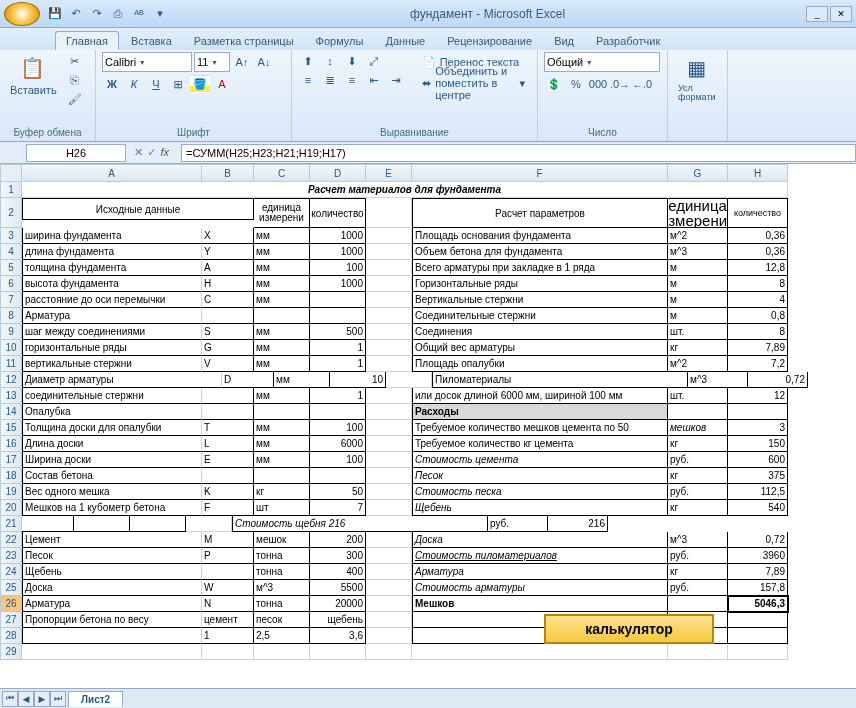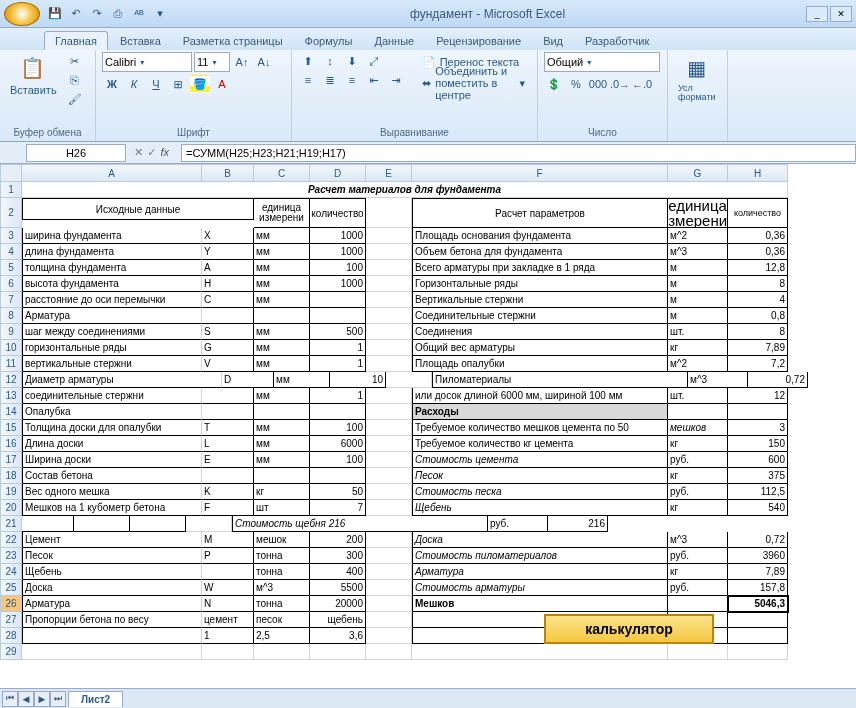--- a/index.html
+++ b/index.html
@@ -8,21 +8,21 @@
 .titlebar { height: 28px; background: linear-gradient(#d7e9fb,#bdd9f5); display: flex; align-items: center; padding: 0 4px; border-bottom: 1px solid #9ac; }
 .office-btn { width: 36px; height: 24px; background: radial-gradient(circle,#fff,#f7c23c,#d9830e); border-radius: 50%; margin-right: 6px; border: 1px solid #a36b00; }
 .qat { display: flex; gap: 3px; align-items: center; }
 .qat-btn { width: 18px; height: 18px; display: flex; align-items: center; justify-content: center; color: #2a5a8a; cursor: pointer; font-size: 11px; }
 .titlebar-title { flex: 1; text-align: center; color: #3b5a7a; font-size: 12px; }
 .win-controls { display: flex; gap: 2px; }
 .win-btn { width: 22px; height: 16px; background: #dbeaf9; border: 1px solid #9ac; display: flex; align-items: center; justify-content: center; font-size: 9px; cursor: pointer; }
 
 .tabs { height: 22px; background: linear-gradient(#e4f0fb,#cfe4f8); display: flex; align-items: flex-end; padding-left: 44px; gap: 2px; }
 .tab { padding: 3px 10px; color: #3b5a7a; cursor: pointer; font-size: 11px; border-top-left-radius: 3px; border-top-right-radius: 3px; }
-.tab.active { background: #e9f2fb; border: 1px solid #9ac; border-bottom: none; color: #2a5a8a; }
+.tab.active { background: #e9f2fb; border: 1px solid #9ac; border-bottom: none; color: #2a5a8a; margin-left: 11px; }
 
 .ribbon { height: 92px; background: linear-gradient(#eef5fc,#d9e9f9); border-bottom: 1px solid #8ab; display: flex; }
 .rgroup { border-right: 1px solid #b8d2ea; padding: 2px 6px; display: flex; flex-direction: column; justify-content: space-between; }
 .rgroup-body { display: flex; gap: 4px; align-items: flex-start; flex: 1; }
 .rgroup-label { text-align: center; color: #4a6a8a; font-size: 10px; padding: 1px 0; }
 .big-btn { display: flex; flex-direction: column; align-items: center; gap: 2px; padding: 2px 4px; cursor: pointer; color: #2a5a8a; }
 .big-btn .ico { width: 28px; height: 28px; display: flex; align-items: center; justify-content: center; font-size: 20px; }
 .stack { display: flex; flex-direction: column; gap: 1px; }
 .small-btn { width: 20px; height: 18px; display: flex; align-items: center; justify-content: center; cursor: pointer; border: 1px solid transparent; color: #2a5a8a; font-size: 11px; }
 .combo { height: 20px; border: 1px solid #9ac; background: #fff; display: flex; align-items: center; padding: 0 2px; font-size: 11px; }
@@ -462,21 +462,21 @@
         <div class="cell bl bb br italic" style="width: 256px;">Доска</div>
         <div class="cell bb br" style="width: 60px;">м^3</div>
         <div class="cell bb br num" style="width: 60px;">0,72</div>
       </div>
       <div class="crow">
         <div class="cell bl bb" style="width: 180px;">Песок</div>
         <div class="cell bb br" style="width: 52px;">P</div>
         <div class="cell bb br" style="width: 56px;">тонна</div>
         <div class="cell bb br num" style="width: 56px;">300</div>
         <div class="cell " style="width: 46px;"></div>
-        <div class="cell bl bb br italic" style="width: 256px;">Стоимость пиломатериалов</div>
+        <div class="cell bl bb br italic" style="width: 256px; text-decoration: underline;">Стоимость пиломатериалов</div>
         <div class="cell bb br" style="width: 60px;">руб.</div>
         <div class="cell bb br num" style="width: 60px;">3960</div>
       </div>
       <div class="crow">
         <div class="cell bl bb" style="width: 180px;">Щебень</div>
         <div class="cell bb br" style="width: 52px;"></div>
         <div class="cell bb br" style="width: 56px;">тонна</div>
         <div class="cell bb br num" style="width: 56px;">400</div>
         <div class="cell " style="width: 46px;"></div>
         <div class="cell bl bb br italic" style="width: 256px;">Арматура</div>

